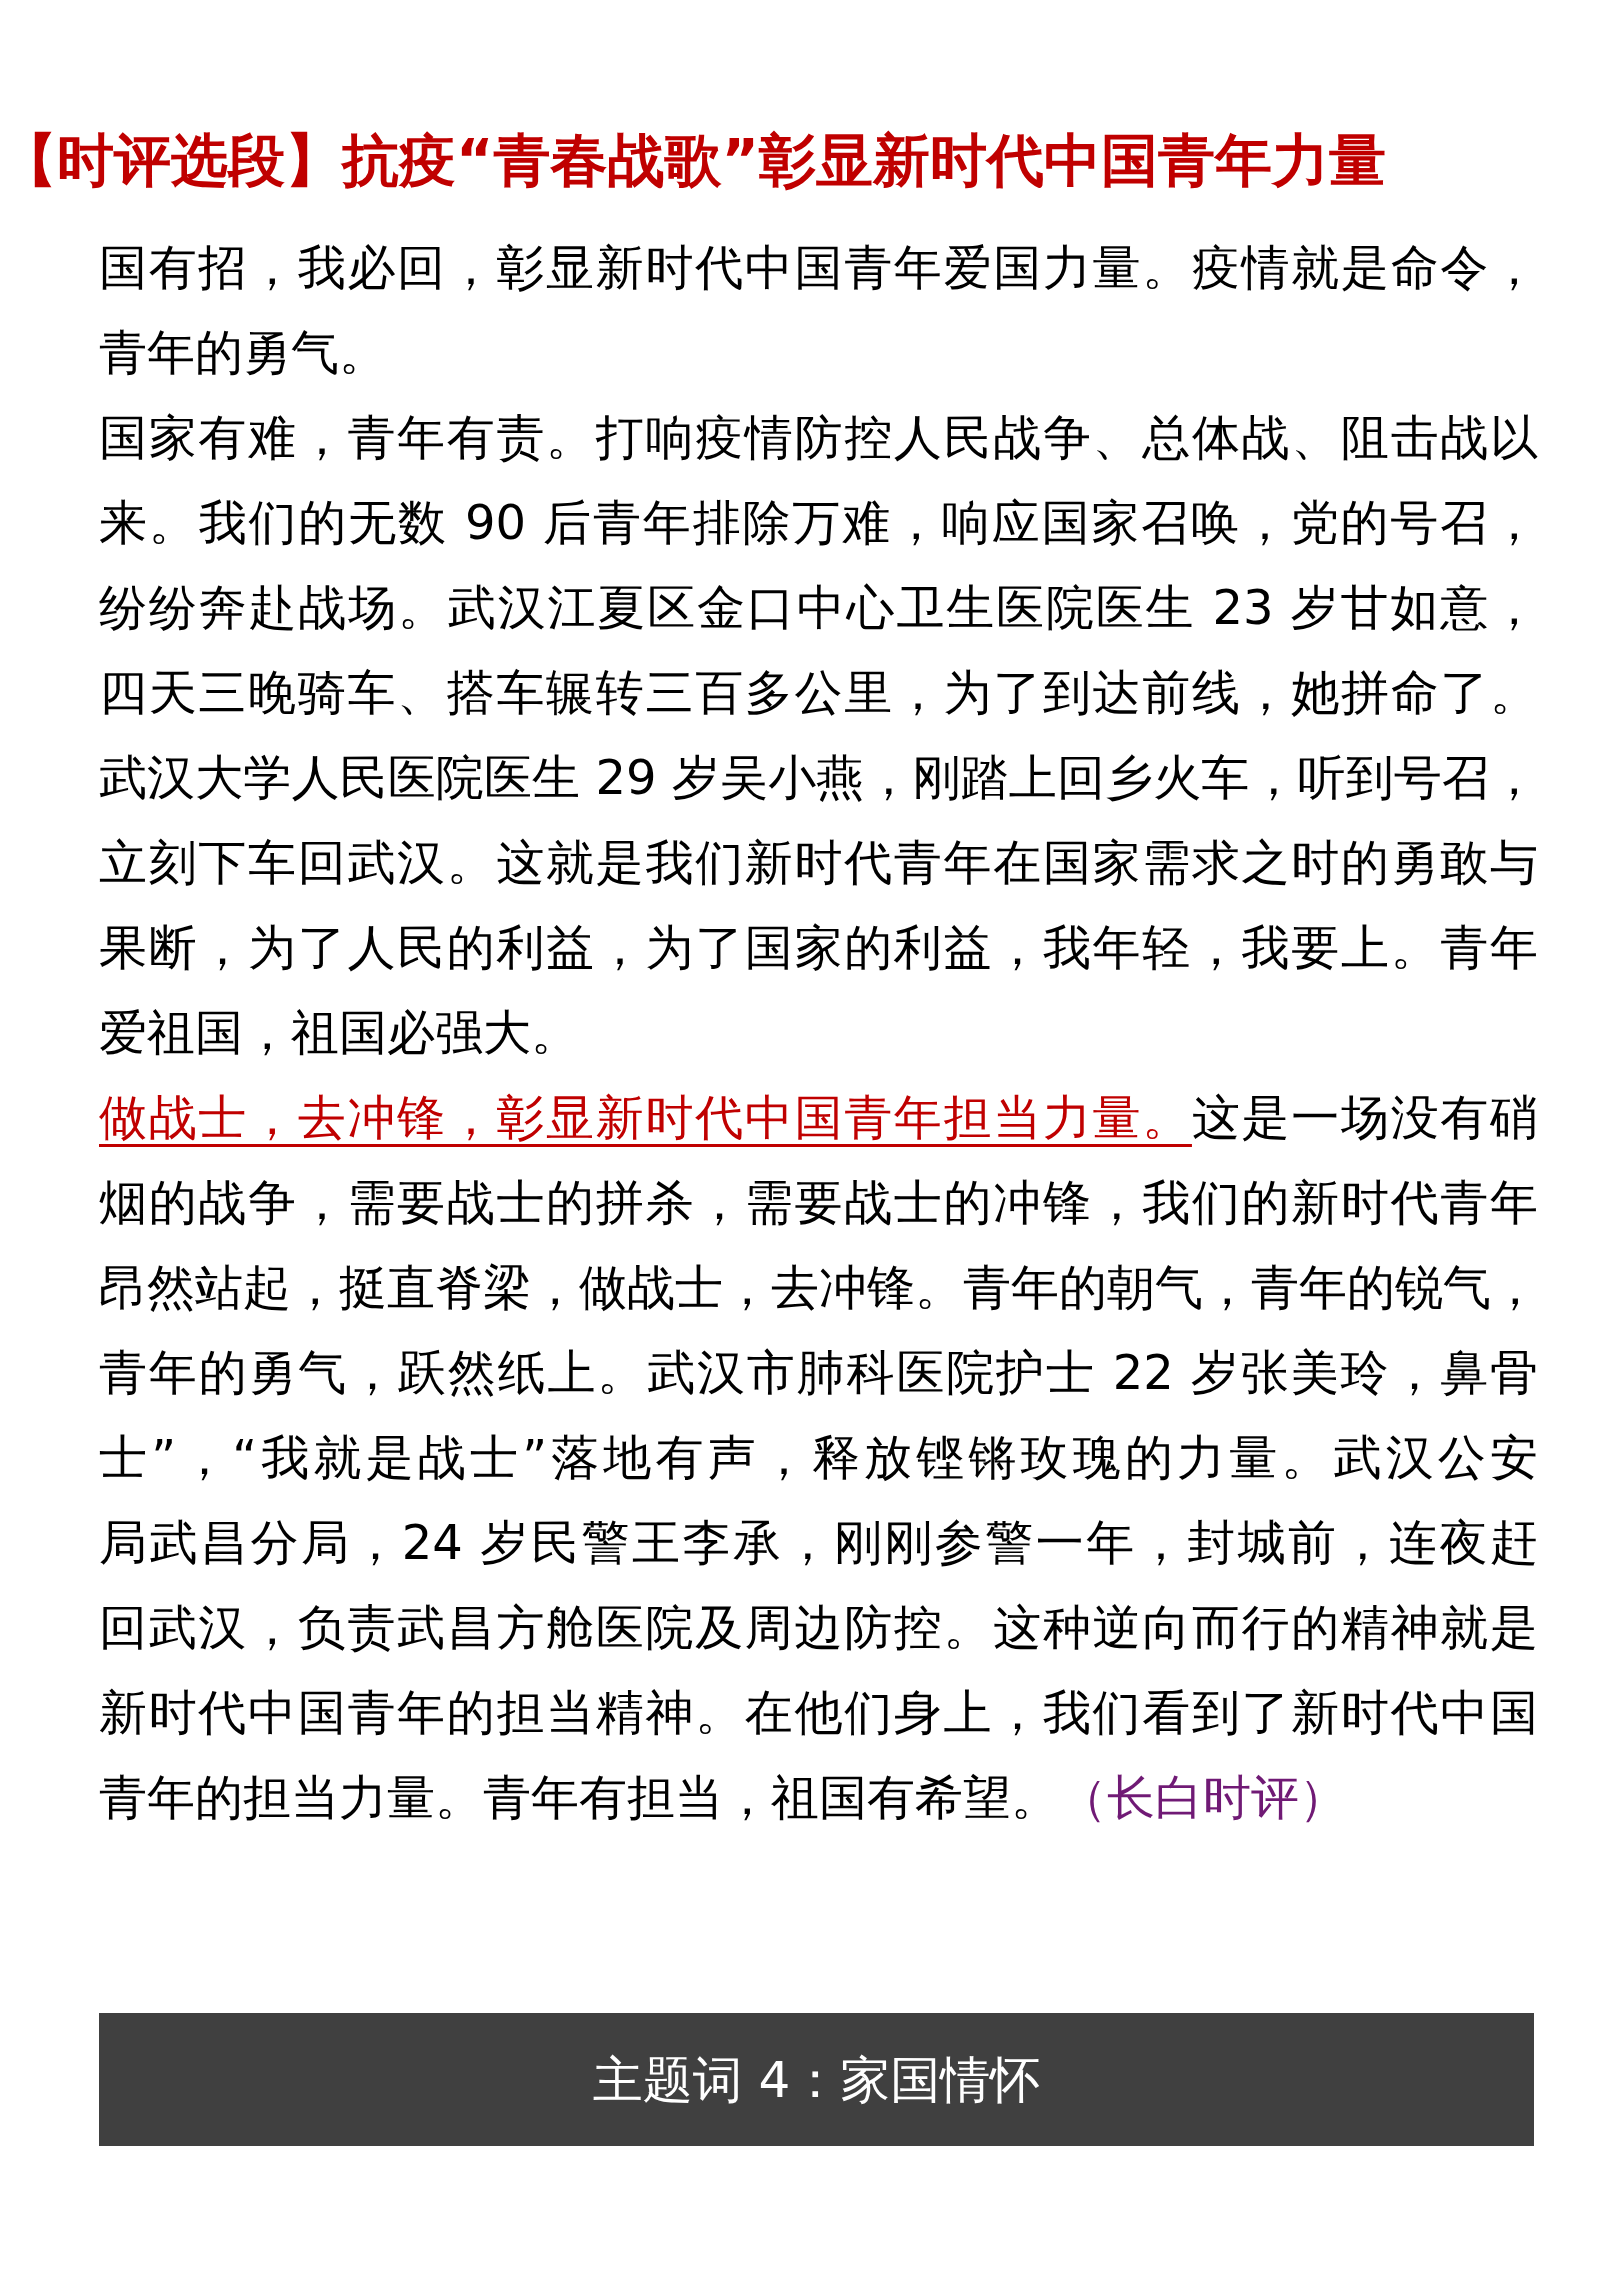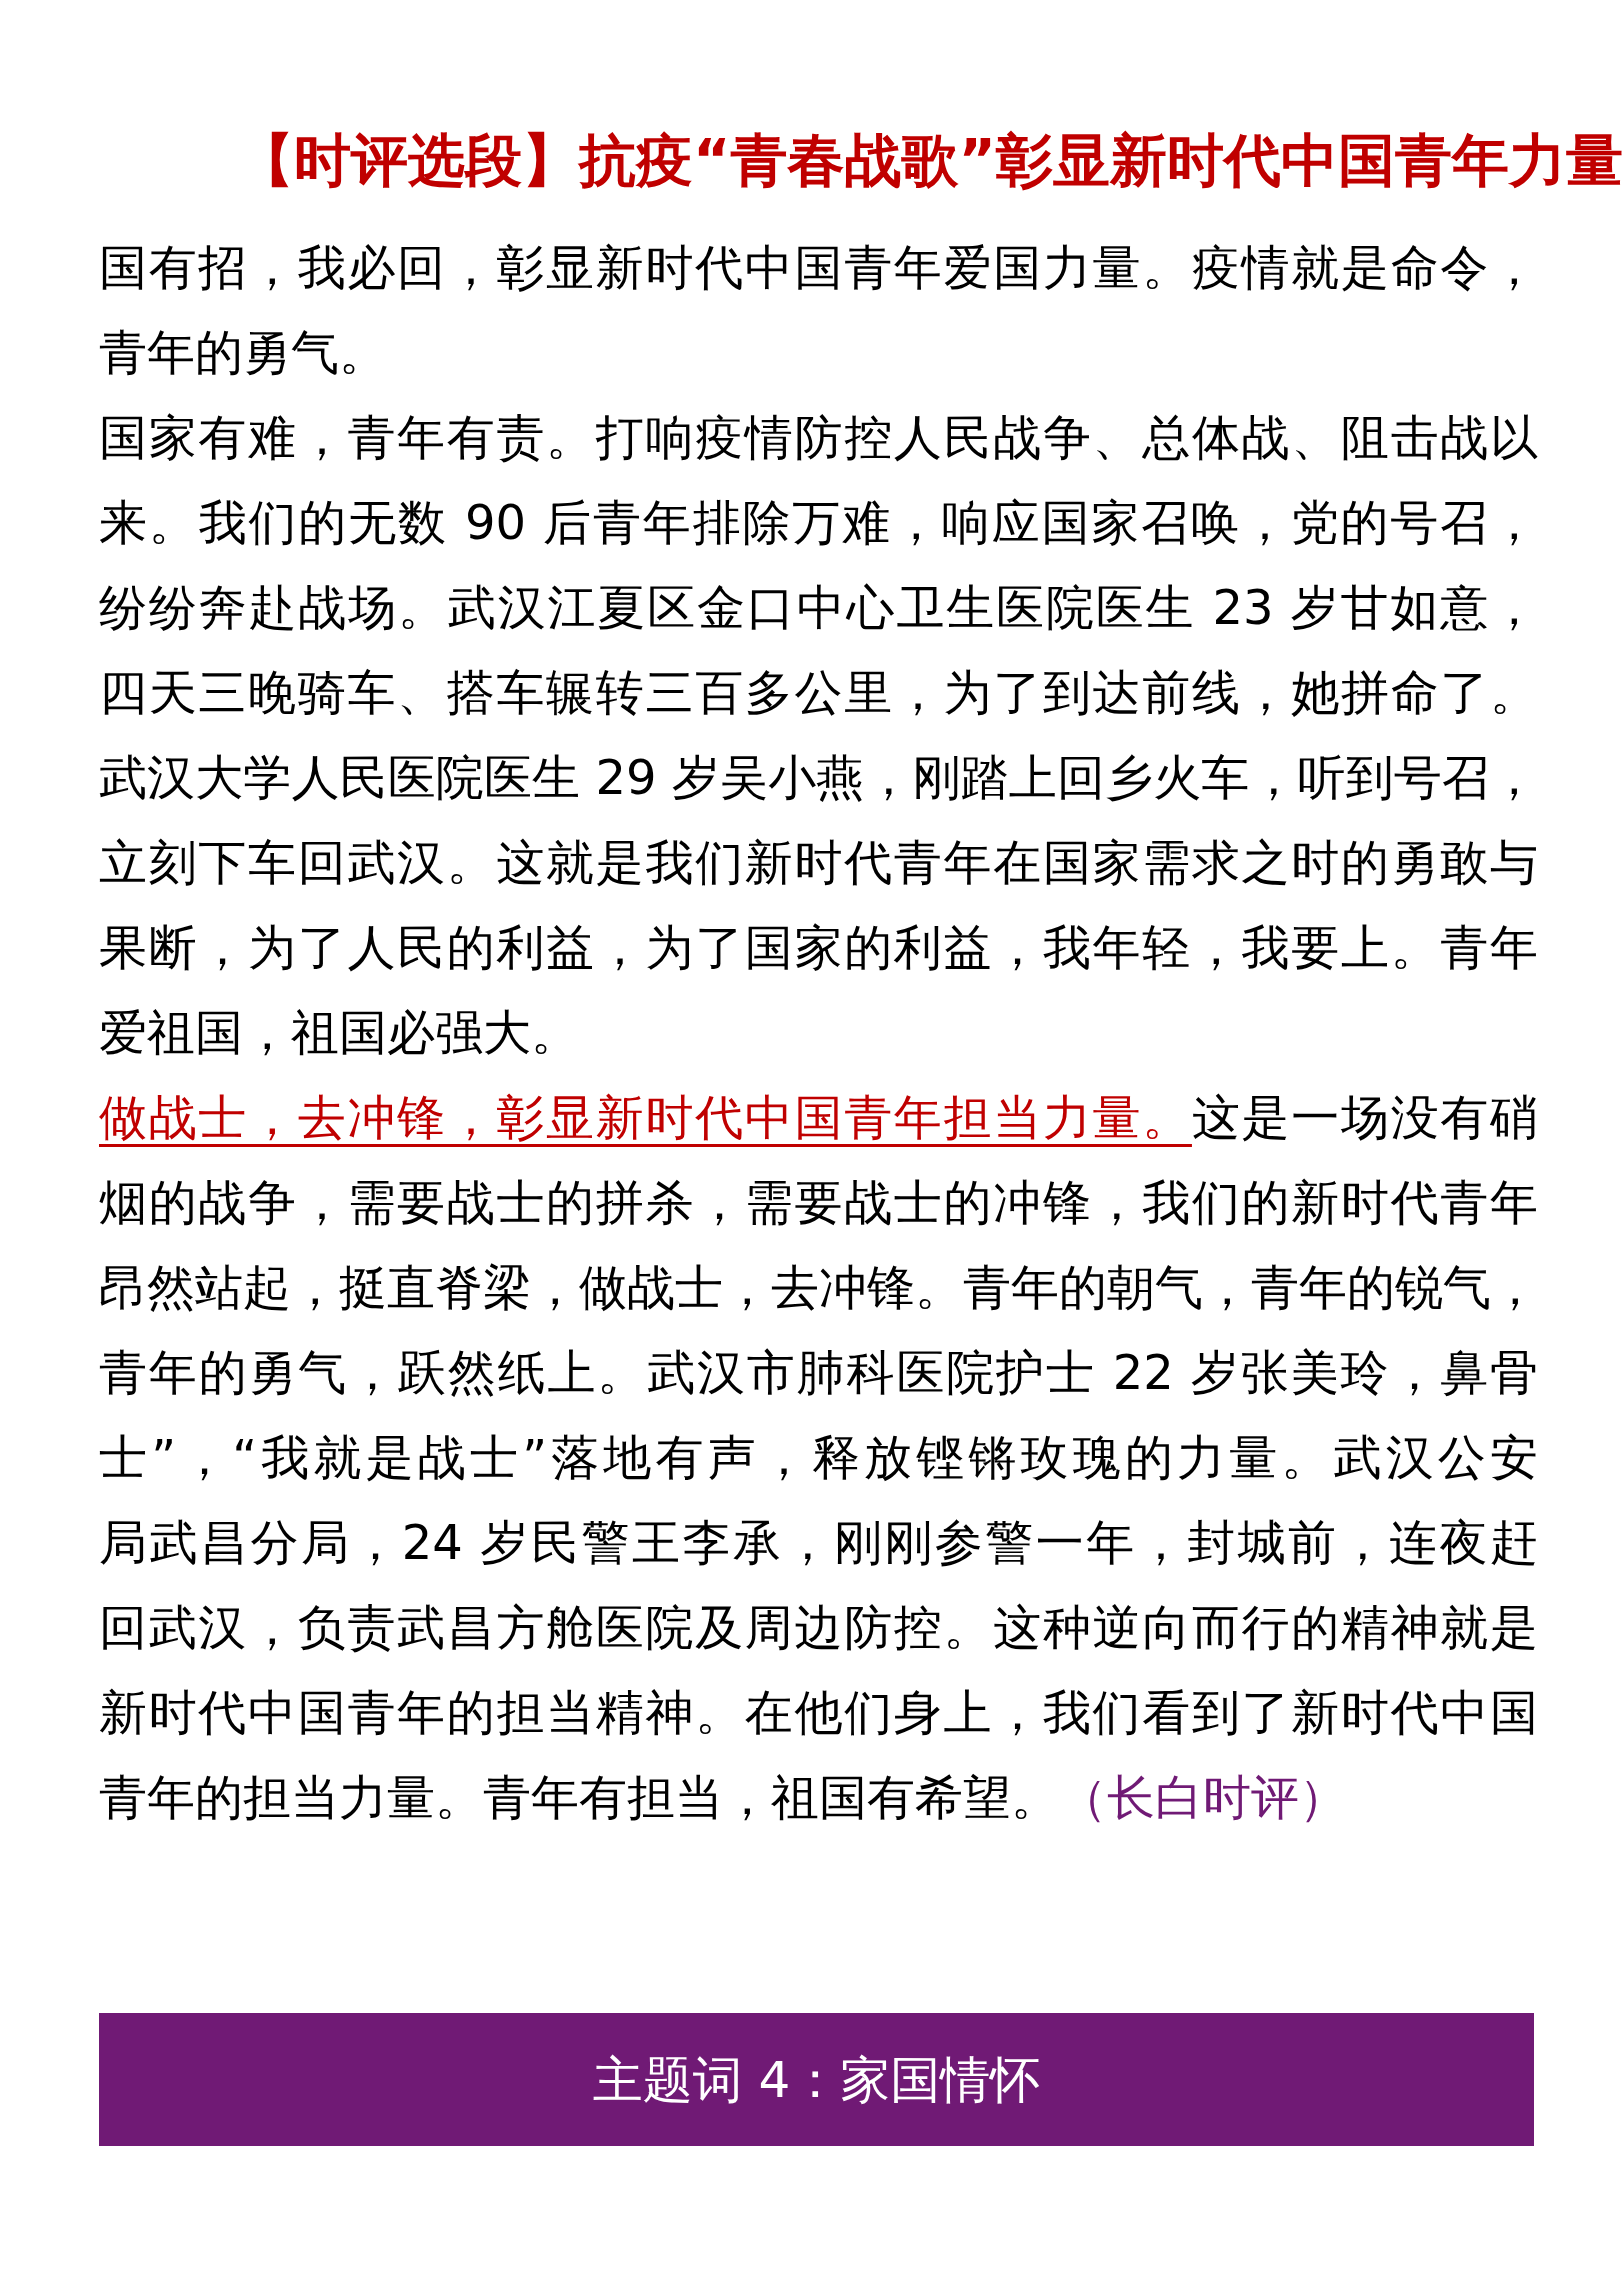--- a/index.html
+++ b/index.html
@@ -13,21 +13,21 @@
     position: relative;
     overflow: hidden;
     font-family: "DejaVu Sans", "Liberation Sans", sans-serif;
     color: #000000;
   }
   .title {
     position: absolute;
     left: 0;
     top: 123px;
     width: 1623px;
-    text-align: right;
+    text-align: left;
     font-size: 57px;
     font-weight: bold;
     color: #C00000;
     line-height: 75px;
     white-space: nowrap;
   }
   .body-text {
     position: absolute;
     left: 99px;
     top: 225px;
@@ -54,21 +54,21 @@
   }
   .source {
     color: #701a75;
   }
   .theme-band {
     position: absolute;
     left: 99px;
     top: 2013px;
     width: 1435px;
     height: 133px;
-    background: #701a75;
+    background: #404040;
     display: flex;
     align-items: center;
     justify-content: center;
   }
   .theme-label {
     color: #ffffff;
     font-size: 50px;
     line-height: 1;
     white-space: nowrap;
   }

